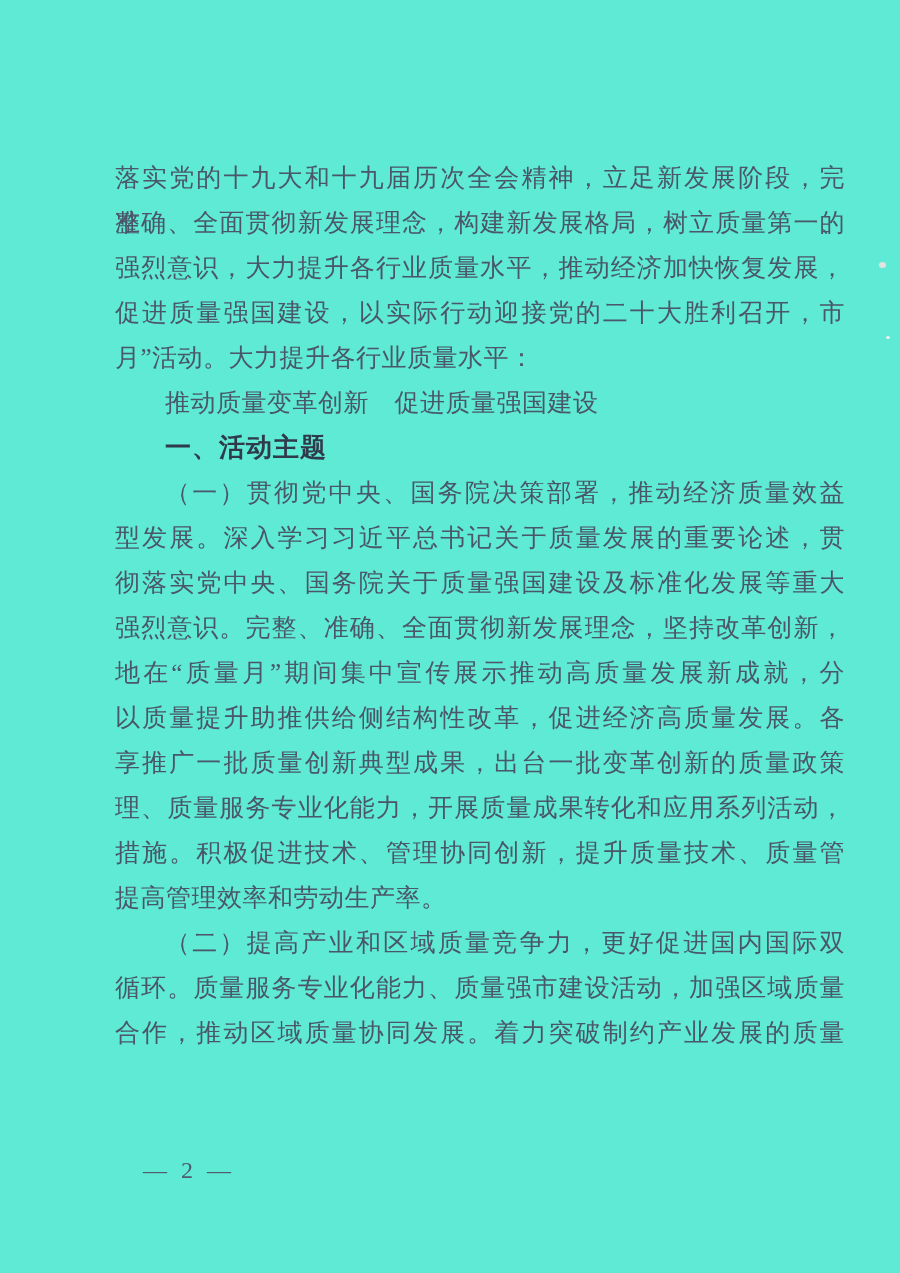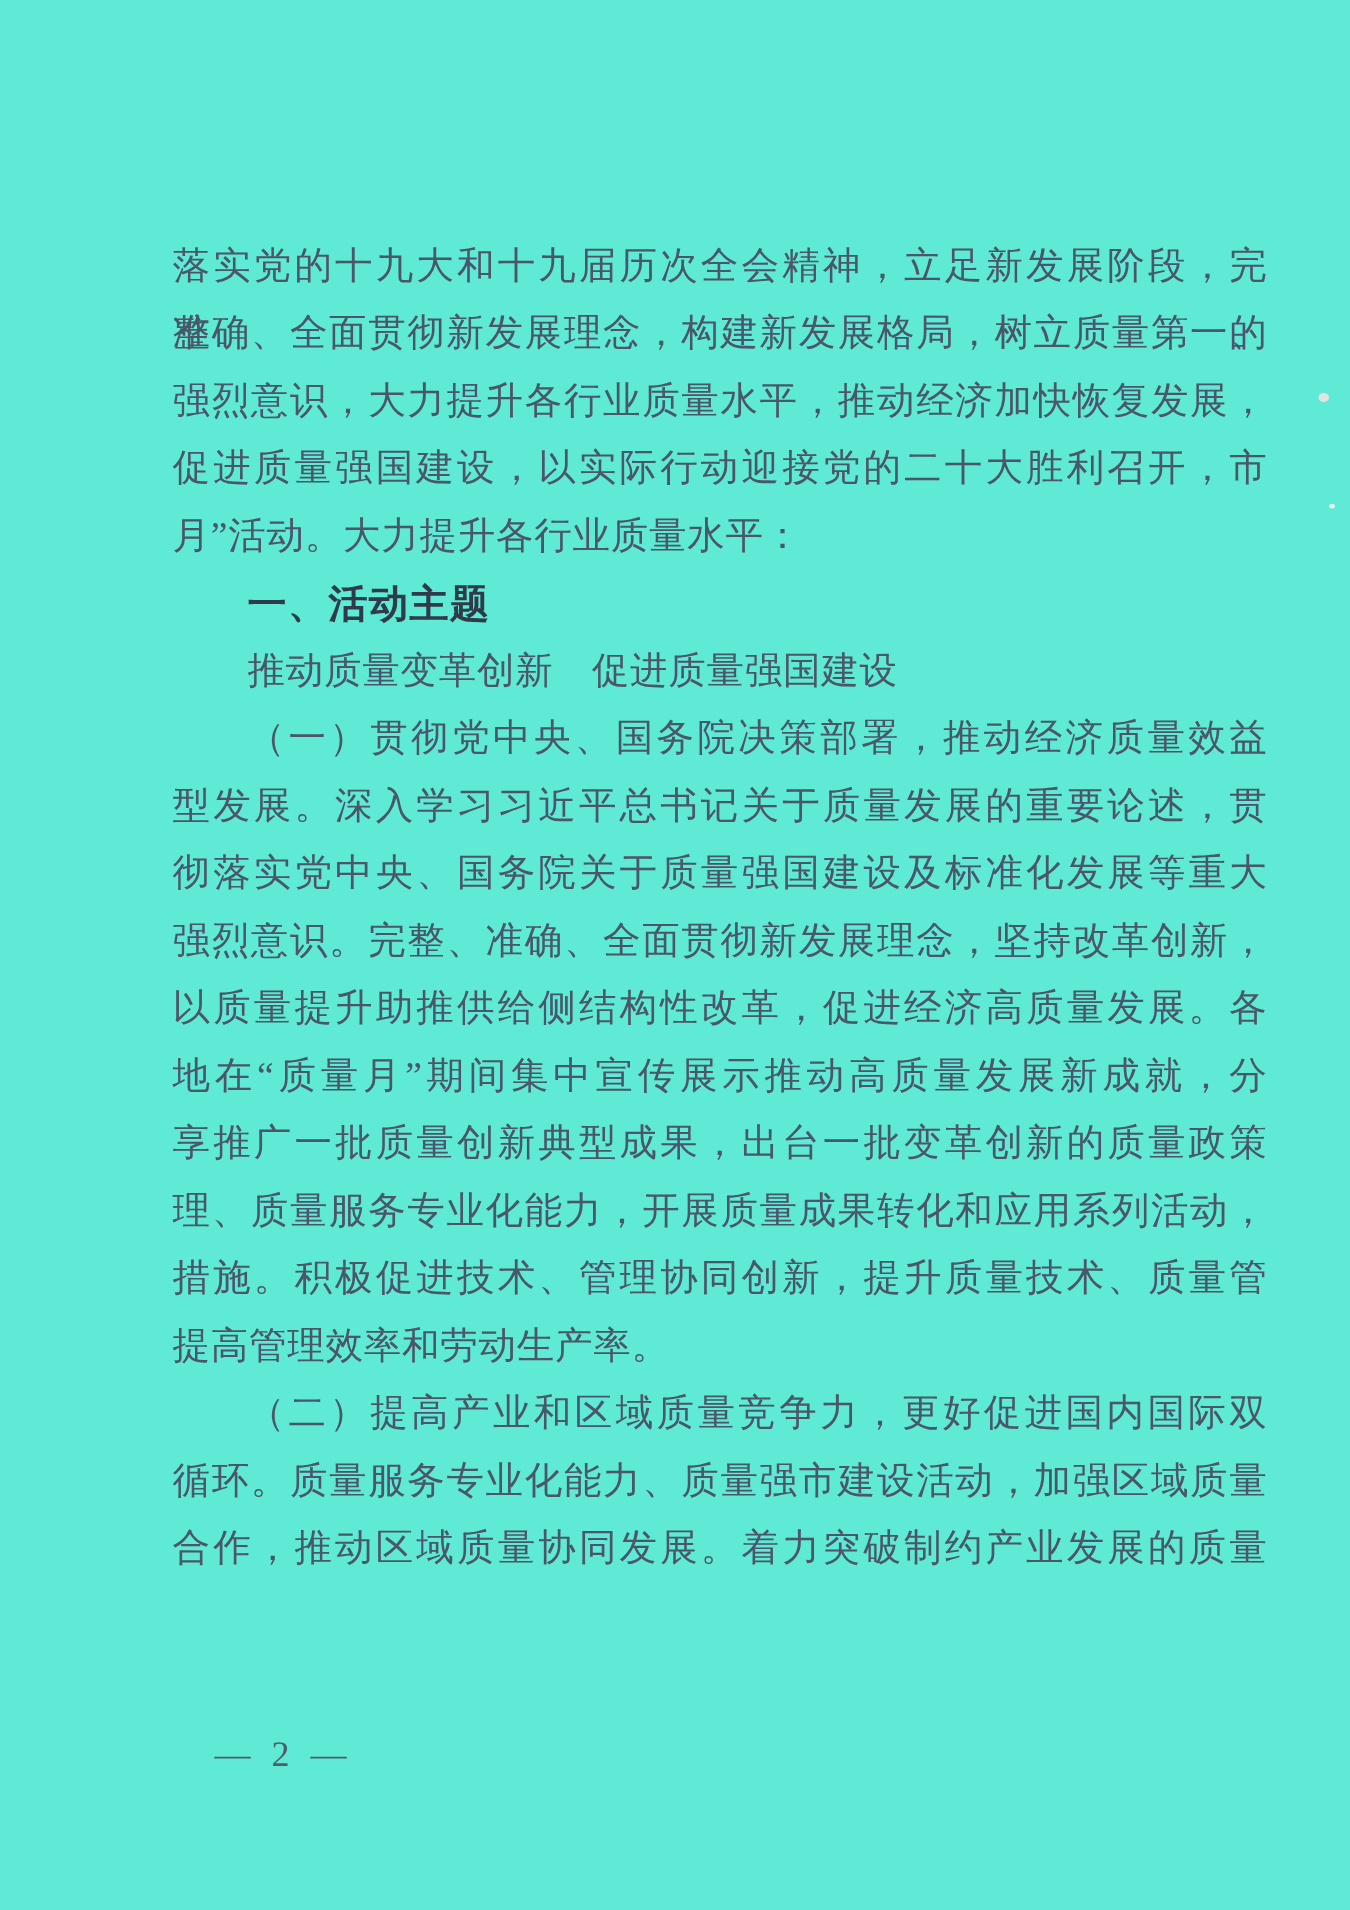--- a/index.html
+++ b/index.html
@@ -76,28 +76,28 @@
 <body>
 
 <div class="scan-page">
 
   <div class="text-block">
     <div class="line j">落实党的十九大和十九届历次全会精神，立足新发展阶段，完整、</div>
     <div class="line j">准确、全面贯彻新发展理念，构建新发展格局，树立质量第一的</div>
     <div class="line j">强烈意识，大力提升各行业质量水平，推动经济加快恢复发展，</div>
     <div class="line j">促进质量强国建设，以实际行动迎接党的二十大胜利召开，市</div>
     <div class="line">月”活动。大力提升各行业质量水平：</div>
+    <div class="line indent">推动质量变革创新　促进质量强国建设</div>
     <div class="line heading indent">一、活动主题</div>
-    <div class="line indent">推动质量变革创新　促进质量强国建设</div>
     <div class="line j indent">（一）贯彻党中央、国务院决策部署，推动经济质量效益</div>
     <div class="line j">型发展。深入学习习近平总书记关于质量发展的重要论述，贯</div>
     <div class="line j">彻落实党中央、国务院关于质量强国建设及标准化发展等重大</div>
     <div class="line j">强烈意识。完整、准确、全面贯彻新发展理念，坚持改革创新，</div>
+    <div class="line j">地在“质量月”期间集中宣传展示推动高质量发展新成就，分</div>
     <div class="line j">以质量提升助推供给侧结构性改革，促进经济高质量发展。各</div>
-    <div class="line j">地在“质量月”期间集中宣传展示推动高质量发展新成就，分</div>
     <div class="line j">享推广一批质量创新典型成果，出台一批变革创新的质量政策</div>
     <div class="line j">理、质量服务专业化能力，开展质量成果转化和应用系列活动，</div>
     <div class="line j">措施。积极促进技术、管理协同创新，提升质量技术、质量管</div>
     <div class="line">提高管理效率和劳动生产率。</div>
     <div class="line j indent">（二）提高产业和区域质量竞争力，更好促进国内国际双</div>
     <div class="line j">循环。质量服务专业化能力、质量强市建设活动，加强区域质量</div>
     <div class="line j">合作，推动区域质量协同发展。着力突破制约产业发展的质量</div>
   </div>
 
   <div class="page-footer">— 2 —</div>

